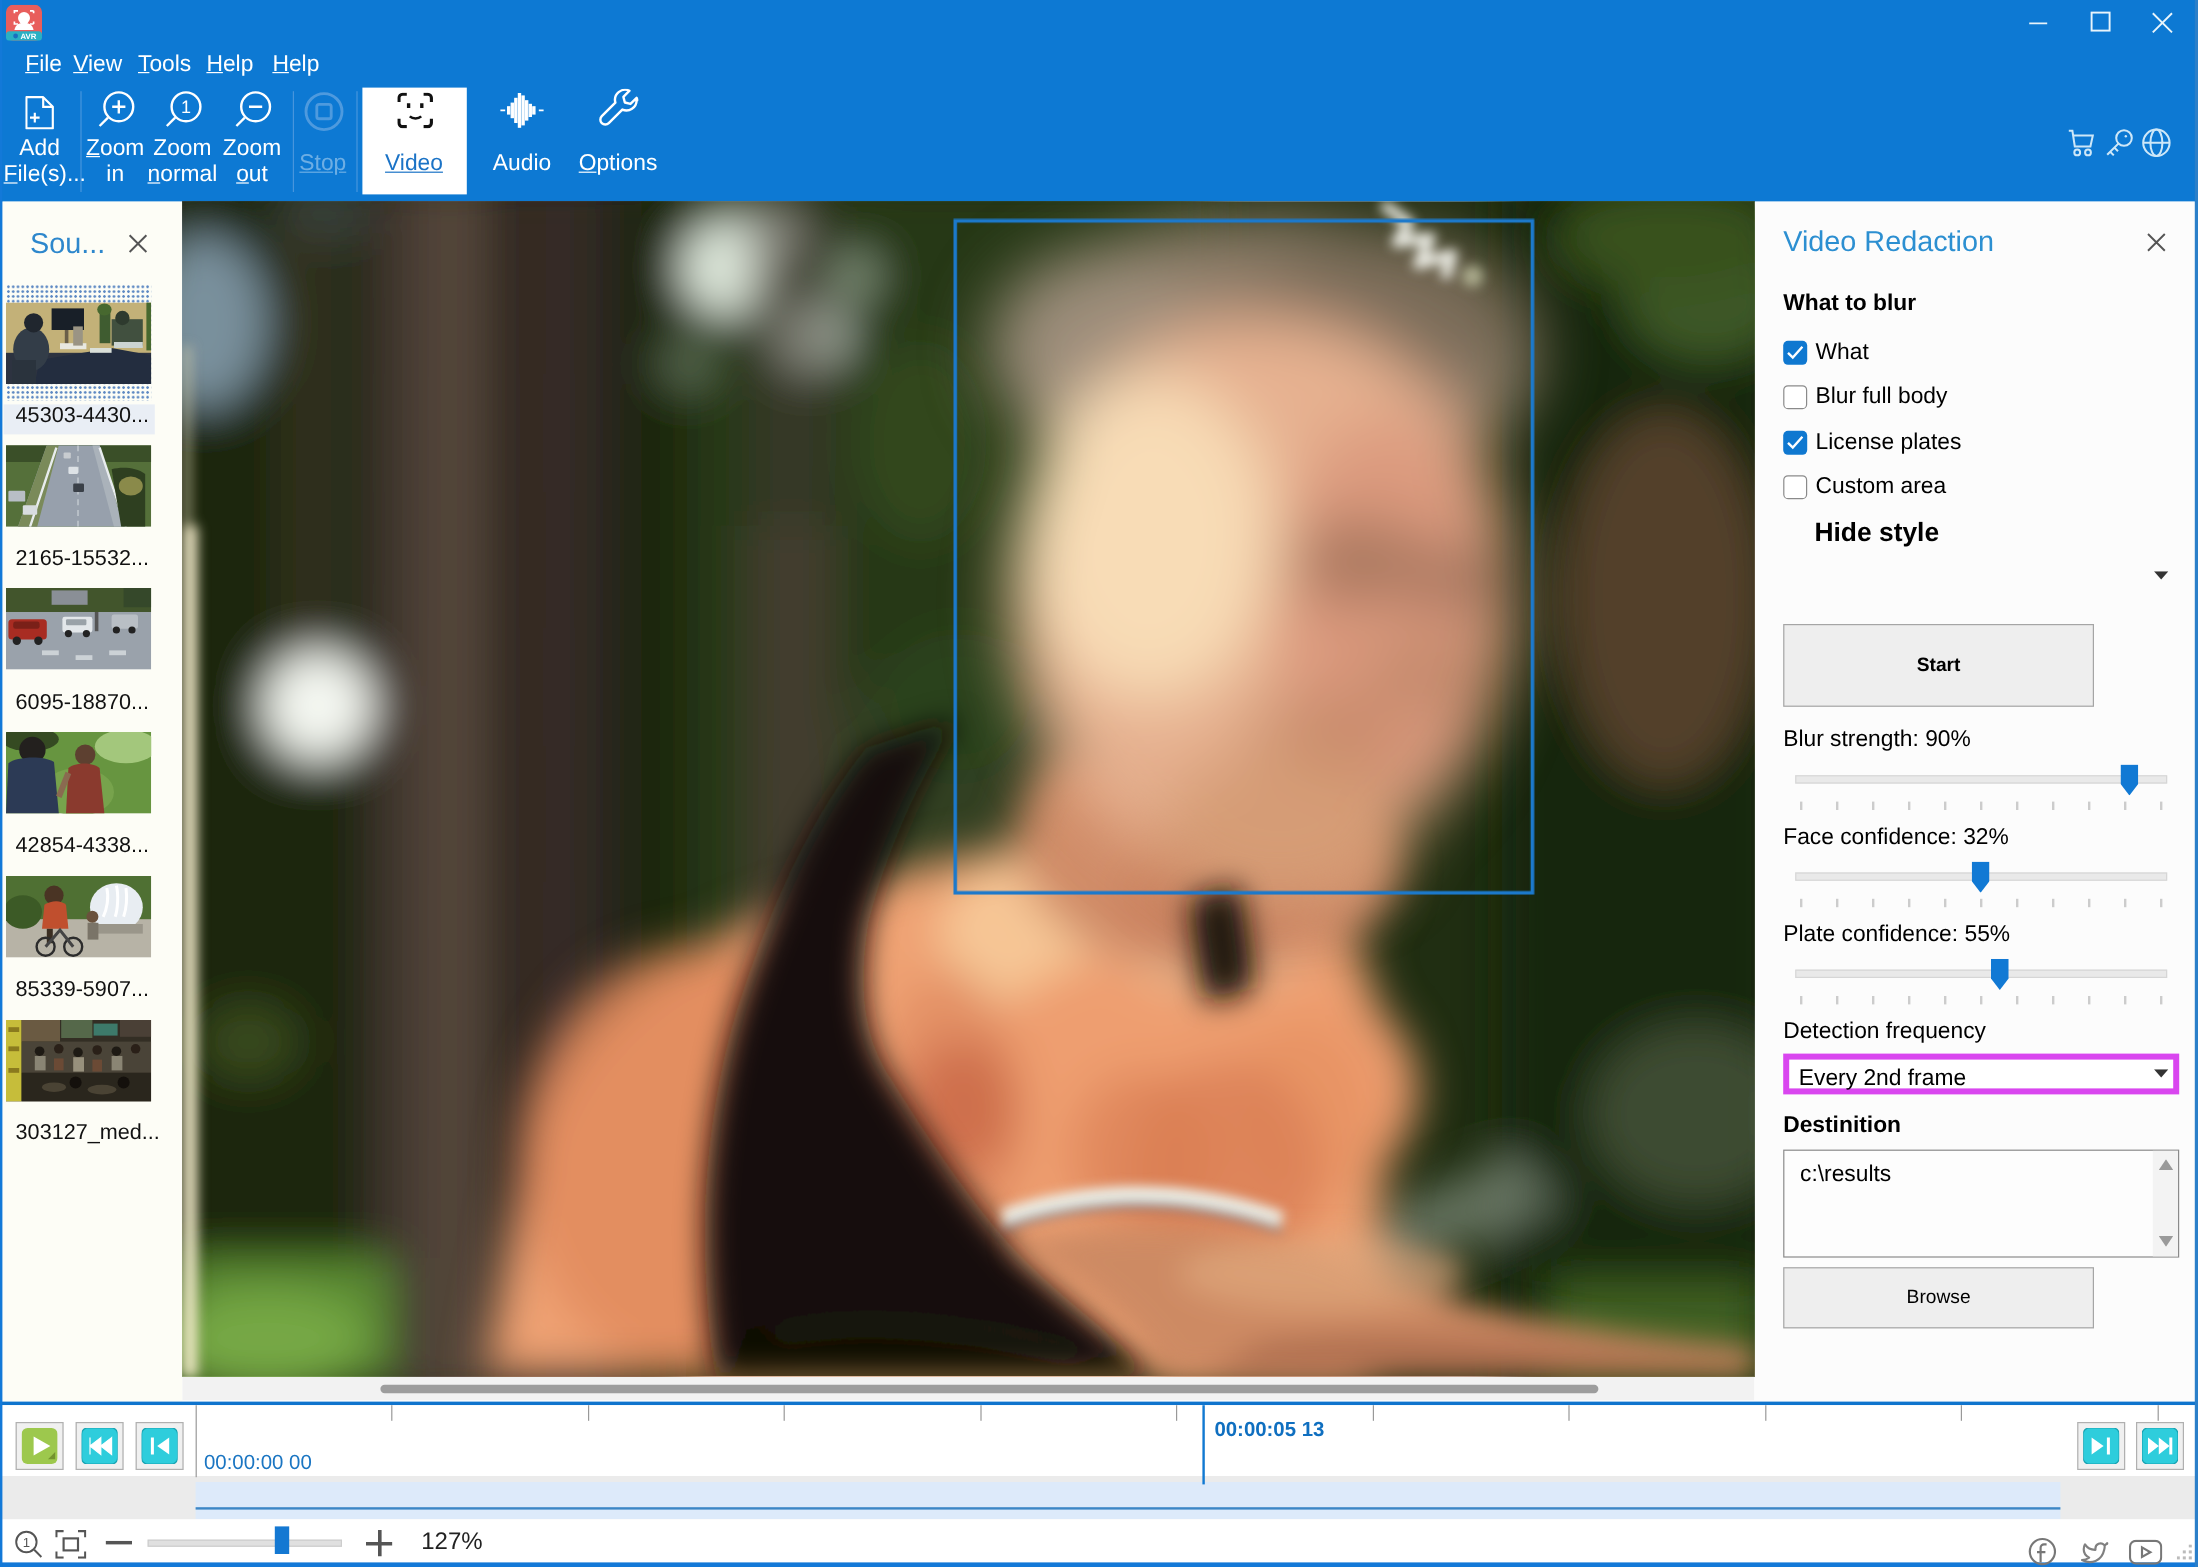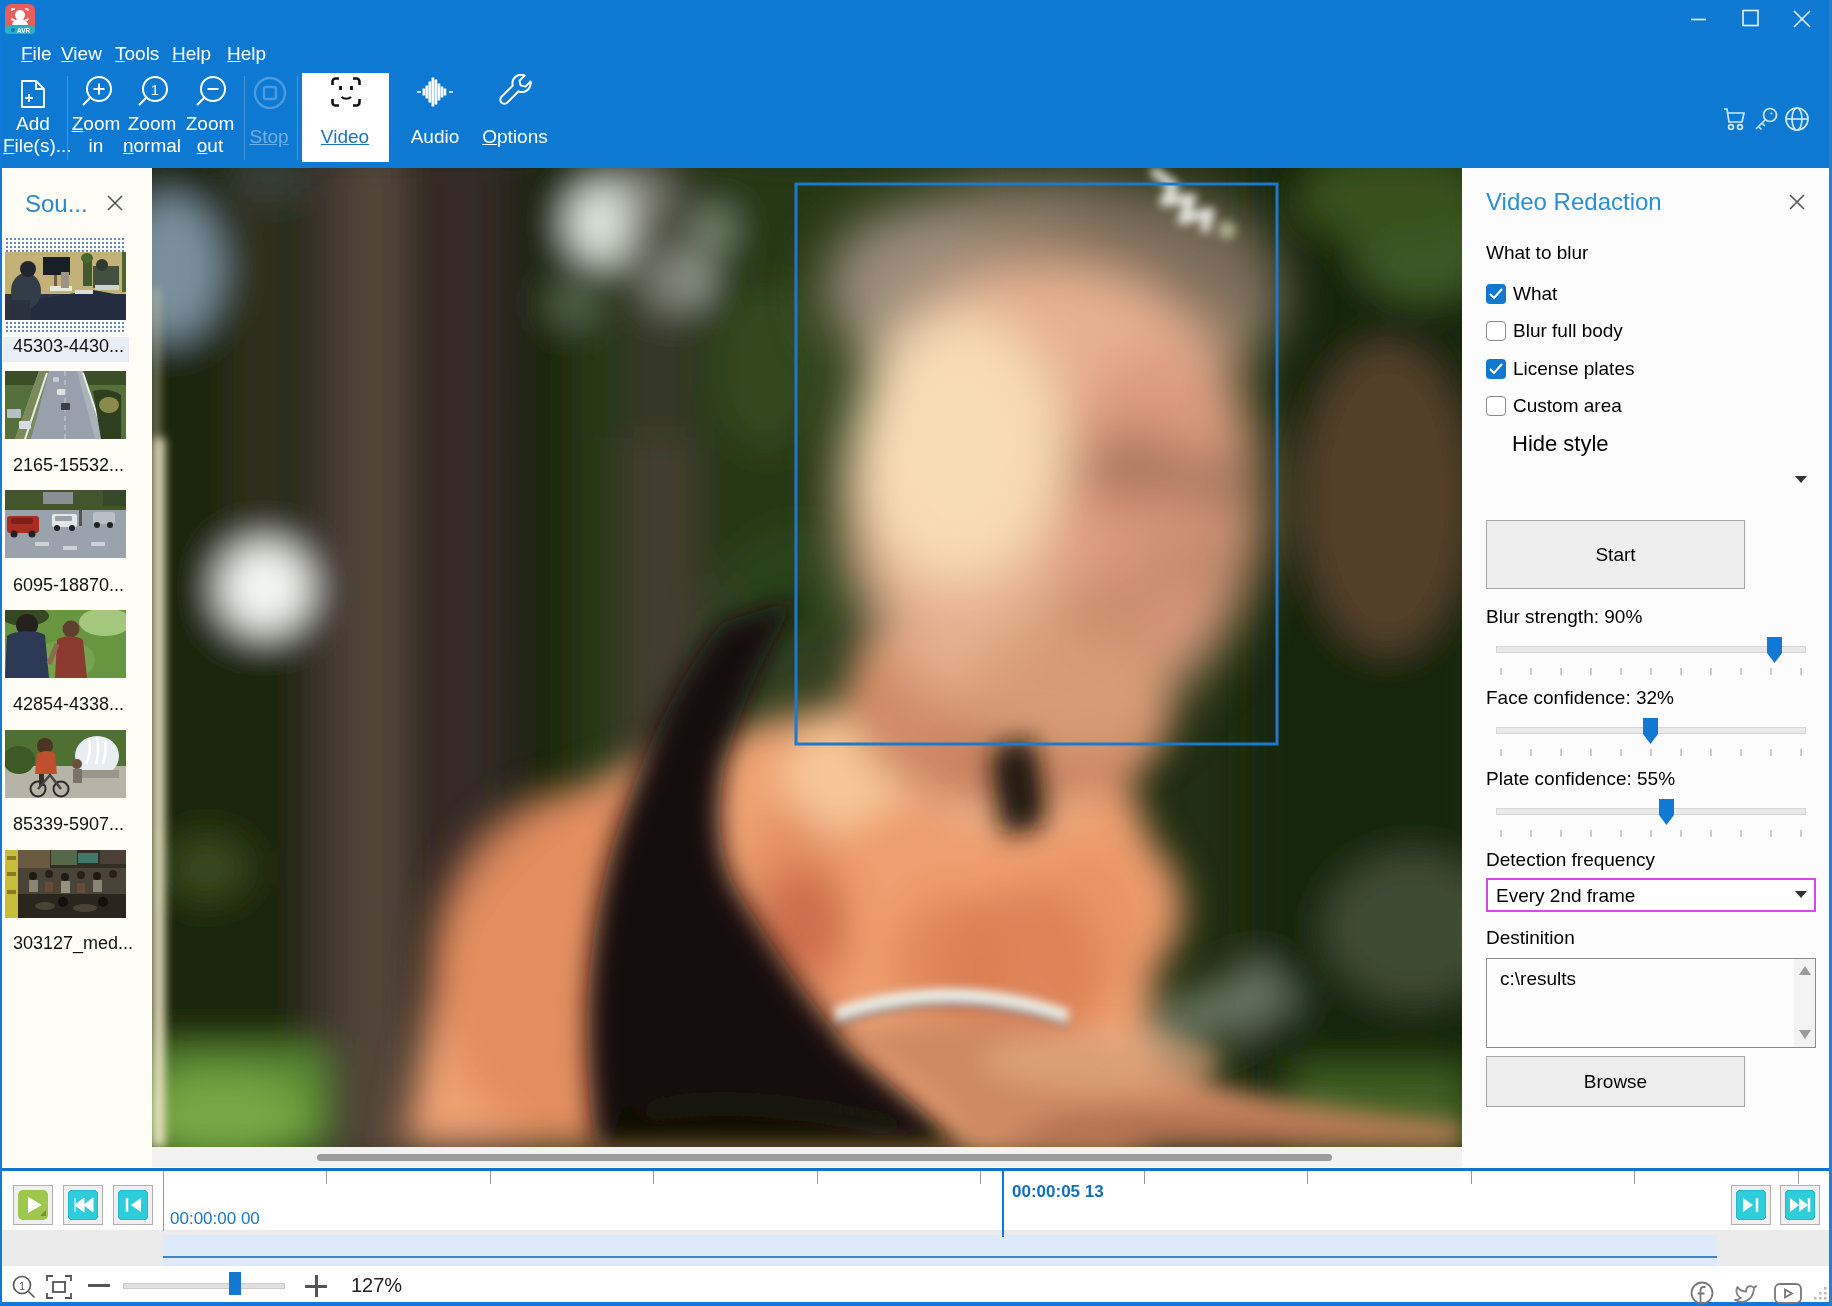--- a/index.html
+++ b/index.html
@@ -11,25 +11,25 @@
 #title{left:0;top:10px;width:1725px;text-align:center;color:#fff;font-size:18.5px}
 .menu{top:43px;color:#fff;font-size:19px}
 .tbtxt{color:#fff;font-size:19px;text-align:center}
 .tbsep{top:76px;width:1px;height:84px;background:#4795dd}
 .wbtn{stroke:#e8f4fb;stroke-width:1.6;fill:none}
 
 #sidebar{left:2px;top:168px;width:150px;height:1000px;background:#fdfdf6}
 .tlab{left:2px;width:126px;font-size:18px;color:#111;text-align:left;white-space:nowrap}
 
 #rpanel{left:1462px;top:168px;width:367px;height:1000px;background:#fcfcfc;font-size:19px;color:#151515}
-.hdr{font-weight:normal}
+.hdr{font-weight:bold}
 .cb{width:20px;height:20px;border-radius:4px}
 .cbon{background:#0f78d0}
 .cboff{background:#fff;border:1px solid #8a8a8a}
-.btn{left:24px;width:259px;background:#eee;border:1px solid #a5a5a5;text-align:center;font-size:19px}
+.btn{left:24px;width:259px;background:#eee;border:1px solid #a5a5a5;text-align:center;font-size:16px}
 .track{left:34px;width:310px;height:7px;background:#e9e9e9;border:1px solid #d6d6d6}
 .pthumb{width:15px;height:26px;background:#1179d4;clip-path:polygon(0 0,100% 0,100% 62%,50% 100%,0 62%)}
 .ticks{left:38px;width:302px;height:7px;display:flex;justify-content:space-between}
 .ticks i{width:2px;height:7px;background:#ccc}
 
 .cyanbtn{z-index:3;width:40px;height:40px;background:#f0f0f0;border:1px solid #b0b0b0;display:flex;align-items:center;justify-content:center}
 </style></head>
 <body>
 <div id="win">
 <div class="abs" id="topblue"></div>
@@ -525,21 +525,21 @@
       <i></i>
       <i></i>
       <i></i>
       <i></i>
       <i></i>
       <i></i>
       <i></i>
       <i></i>
     </div>
 <div class="abs" style="left:1486px;top:849px;font-size:19px">Detection frequency</div>
-<div class="abs" style="left:1486px;top:878px;width:330px;height:34px;border:2px solid #d946ef;background:#fff;font-size:19px;line-height:32px;padding-left:8px">Every 2nd frame</div>
+<div class="abs" style="left:1486px;top:878px;width:330px;height:34px;border:5px solid #d946ef;background:#fff;font-size:19px;line-height:32px;padding-left:8px">Every 2nd frame</div>
 <div class="abs hdr" style="left:1486px;top:927px;font-size:19px">Destinition</div>
 <div class="abs" style="left:1486px;top:958px;width:330px;height:90px;border:1px solid #8a8a8a;background:#fdfdfd"></div>
 <div class="abs" style="left:1500px;top:968px;font-size:19px">c:\results</div>
 <div class="abs btn" style="top:1056px;left:1486px;height:51px;line-height:49px">Browse</div>
 
 <div class="abs" style="left:0;top:1168px;width:1832px;height:3px;background:#0f74cd"></div>
 <div class="abs" style="left:0;top:1171px;width:1832px;height:59px;background:#fff"></div>
 <div class="abs" style="left:0;top:1230px;width:1832px;height:42px;background:#ebebeb"></div>
 <div class="abs" style="left:163px;top:1235px;width:1554px;height:31px;background:#ddeafa"></div>
 <div class="abs" style="left:163px;top:1256px;width:1554px;height:2px;background:#3c87c6"></div>

